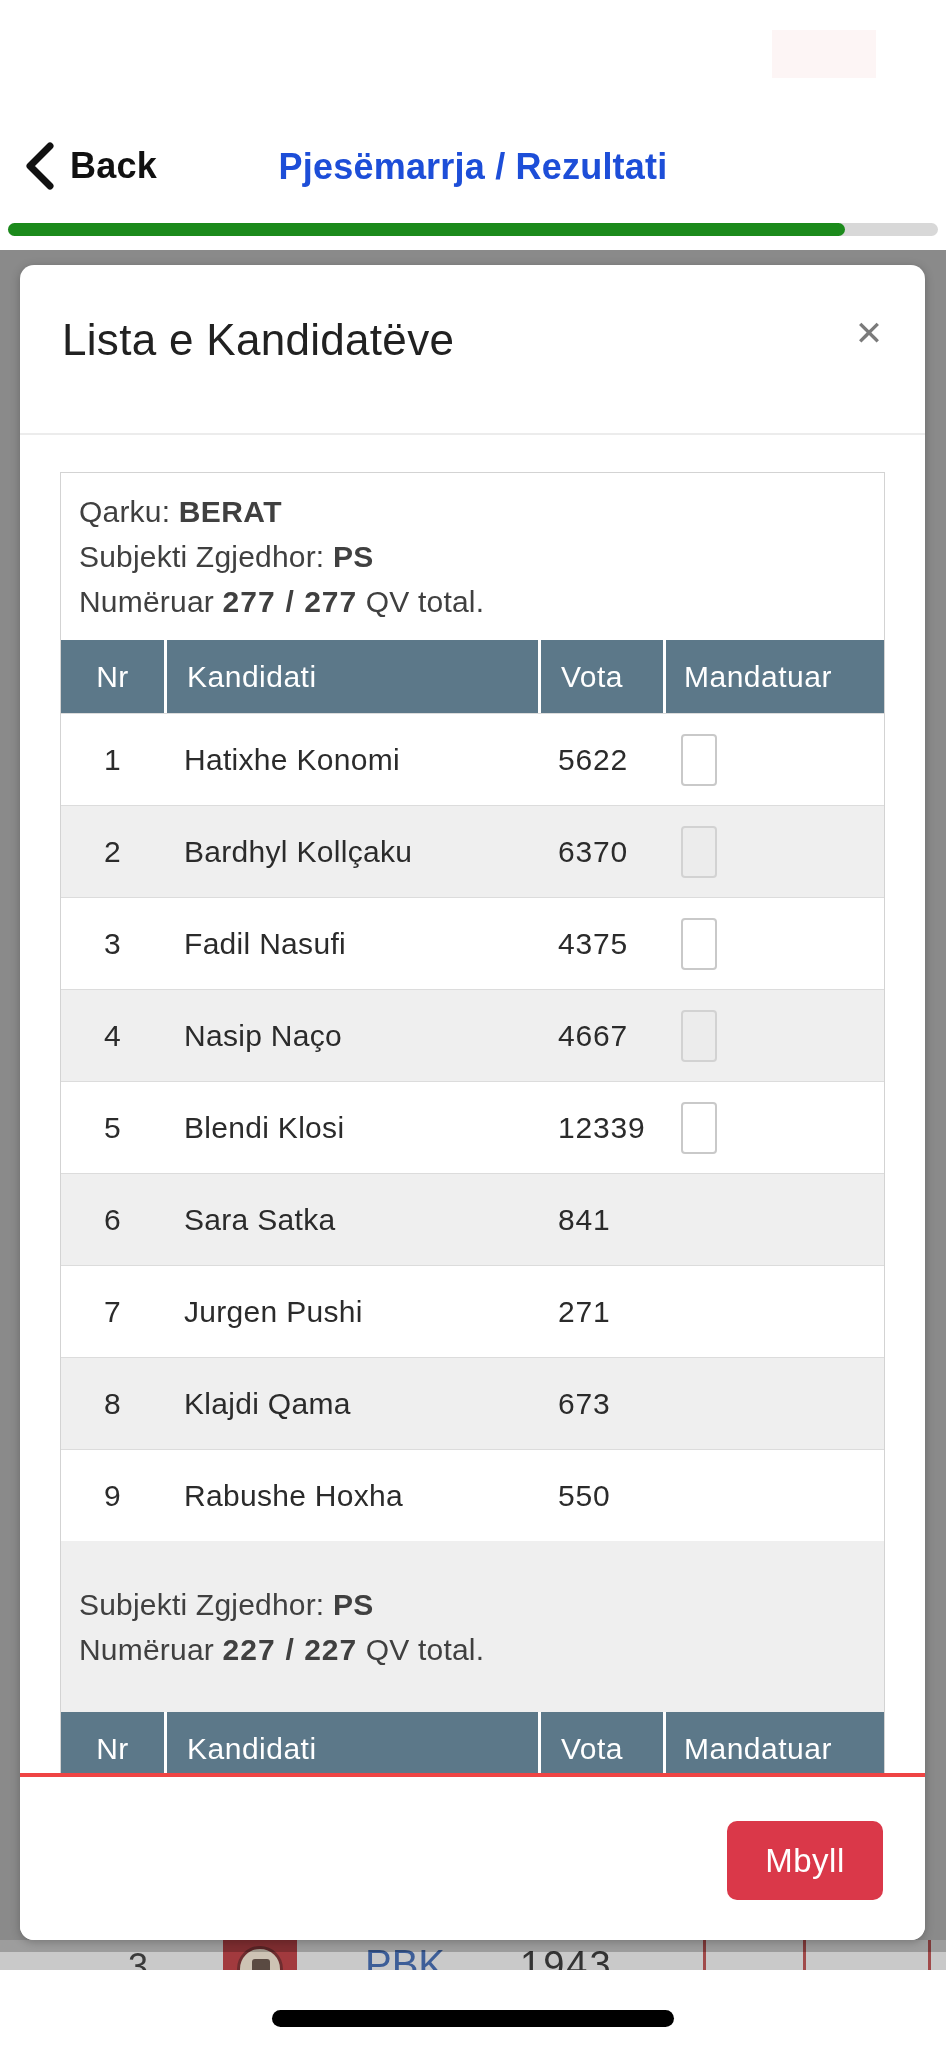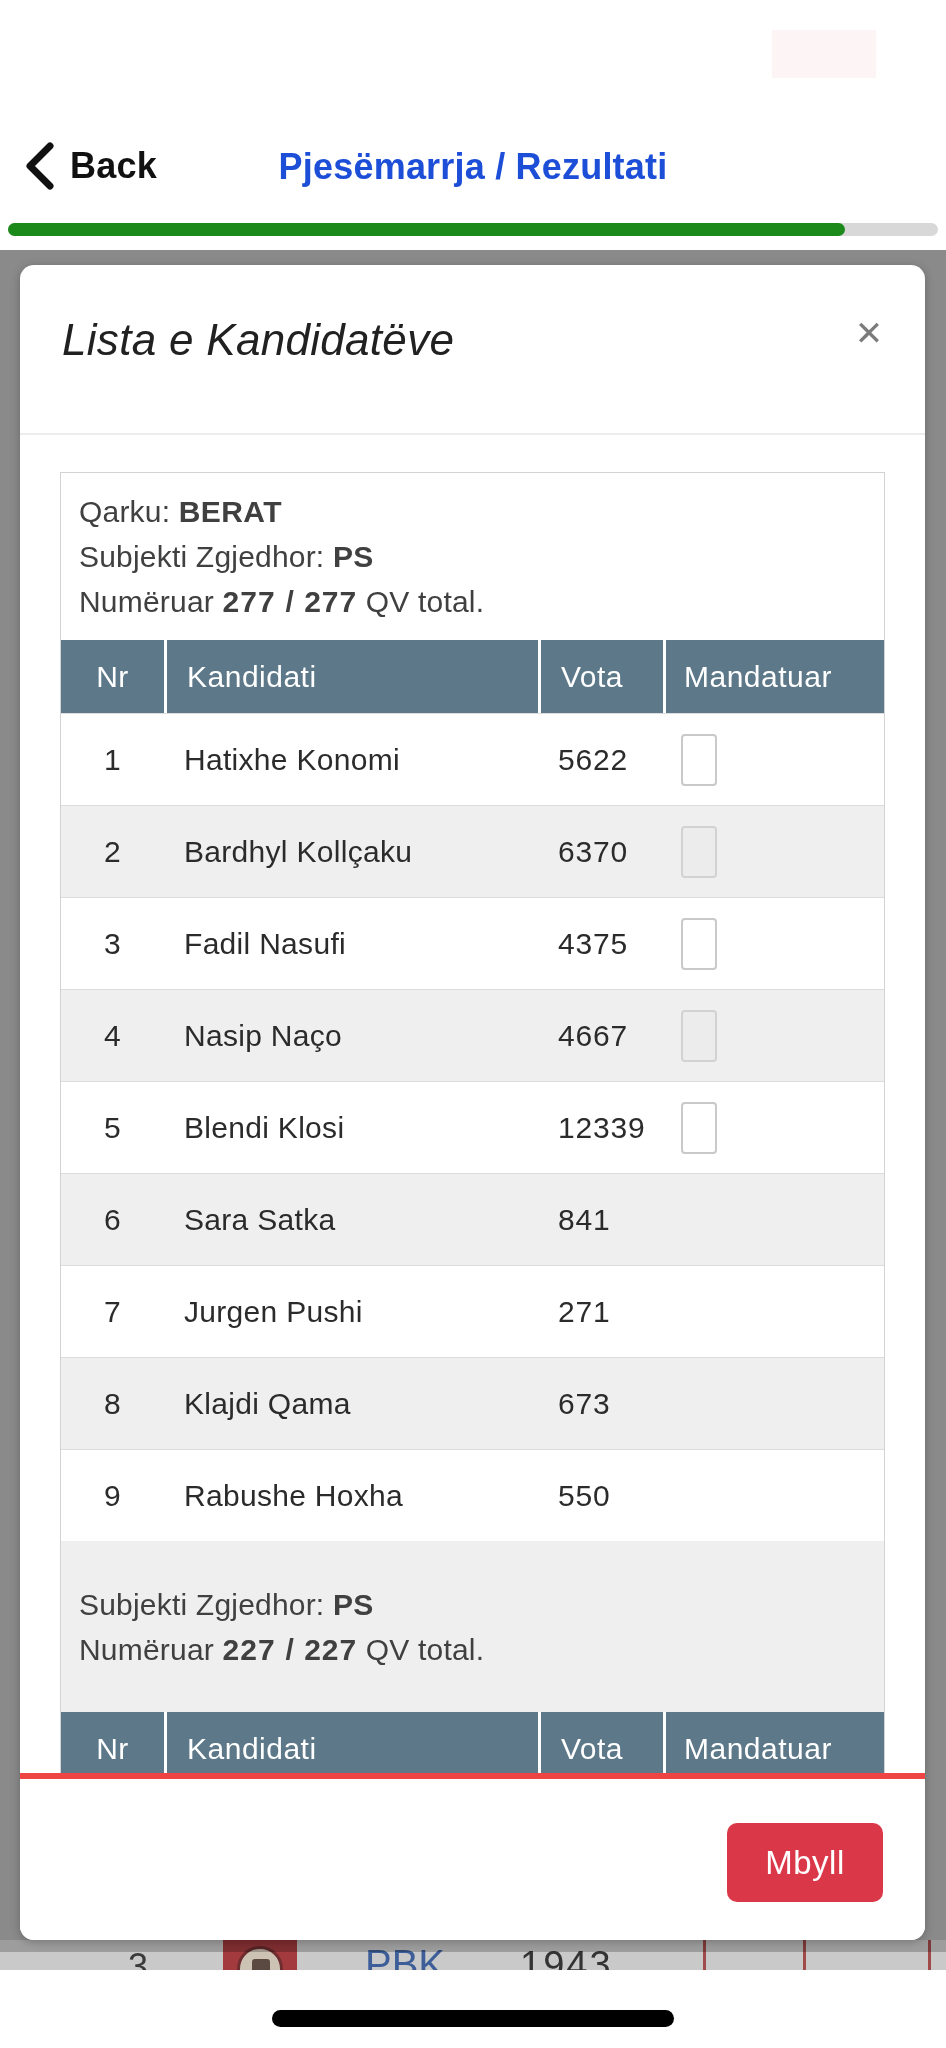--- a/index.html
+++ b/index.html
@@ -34,21 +34,21 @@
   .bg-vline { position:absolute; top:0; width:3px; height:56px; background:#a04a4a; }
   .strip-shade { position:absolute; left:0; top:0; width:946px; height:12px; background:rgba(0,0,0,0.22); }
 
   
   .backdrop { position:absolute; left:0; top:250px; width:946px; height:1690px; background:#8a8a8a; }
 
   
   .modal { position:absolute; left:20px; top:265px; width:905px; height:1675px; background:#fff; border-radius:14px; overflow:hidden;
            box-shadow:0 2px 10px rgba(0,0,0,0.25); }
   .modal-header { position:absolute; left:0; top:0; width:100%; height:170px; border-bottom:2px solid #ececec; }
-  .modal-title { position:absolute; left:42px; top:50px; font-size:44px; font-weight:300; color:#212121; letter-spacing:0.3px;font-style:italic; }
+  .modal-title { position:absolute; left:42px; top:50px; font-size:44px; font-weight:300; color:#212121; letter-spacing:0.3px; }
   .modal-close { position:absolute; right:32px; top:44px; width:48px; height:48px; font-size:34px; color:#7b7b7b;
                  display:flex; align-items:center; justify-content:center; cursor:pointer; font-weight:400; }
 
   .modal-body { position:absolute; left:0; top:172px; width:100%; height:1336px; overflow:hidden; }
   .content-box { position:absolute; left:40px; top:35px; width:825px; border:1px solid #d3d3d3; background:#fff; }
 
   .info-block { height:167px; display:flex; flex-direction:column; justify-content:center; padding-left:18px; gap:0; }
   .info-block.alt-bg { background:#efefef; height:171px; }
   .info-line { font-size:30px; color:#404040; line-height:45px; font-weight:300; letter-spacing:0.2px; }
   .info-line b { font-weight:700; letter-spacing:0.4px; }
@@ -69,21 +69,21 @@
   .td { font-size:30px; color:#2b2b2b; font-weight:300; letter-spacing:0.3px; }
   .td-nr { width:103px; text-align:center; }
   .td-name { width:374px; padding-left:20px; }
   .td-vota { width:125px; padding-left:20px; letter-spacing:0.8px; }
   .td-mand { flex:1; padding-left:18px; }
   .mandate-checkbox { width:36px; height:52px; border:2px solid #c9c9c9; border-radius:4px; background:#fff; cursor:pointer; }
   .trow.alt .mandate-checkbox { background:#ececec; border-color:#d2d2d2; }
 
   .thead.clipped { margin-top:0; }
 
-  .modal-footer { position:absolute; left:0; bottom:0; width:100%; height:167px; background:#fff; border-top:6px solid #ef4444;margin-top:27px; }
+  .modal-footer { position:absolute; left:0; bottom:0; width:100%; height:167px; background:#fff; border-top:4px solid #ef4444;margin-top:27px; }
   .close-button { position:absolute; right:42px; top:44px; width:156px; height:79px; background:var(--red,#da3849);
                   color:#fff; font-size:33px; font-weight:300; border:none; border-radius:10px; cursor:pointer;
                   display:flex; align-items:center; justify-content:center; letter-spacing:0.5px; }
 
   
   .bottom-area { position:absolute; left:0; top:1970px; width:946px; height:78px; background:#ffffff; }
   .home-indicator { position:absolute; left:272px; top:40px; width:402px; height:17px; border-radius:9px; background:#000; }
 </style>
 </head>
 <body>

